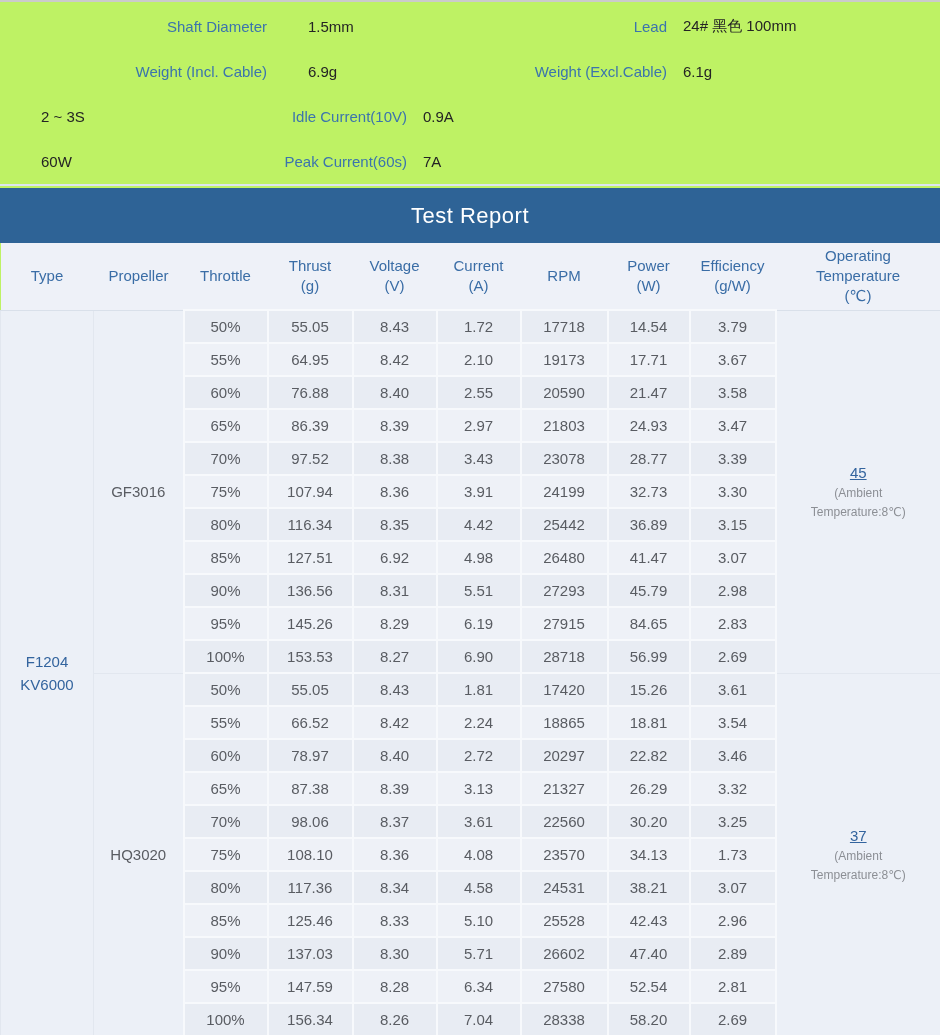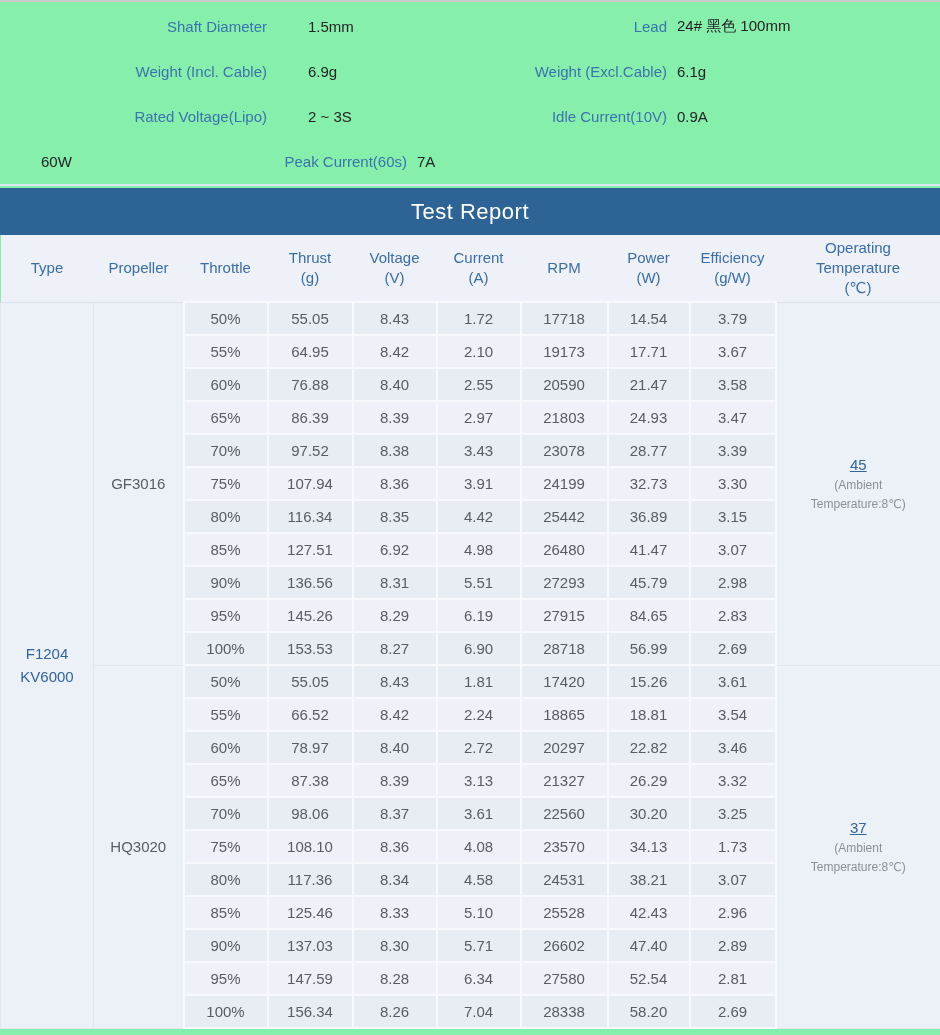--- a/index.html
+++ b/index.html
@@ -1,36 +1,36 @@
 <!DOCTYPE html>
 <html><head>
 <meta charset="utf-8">
 <style>
   * { margin:0; padding:0; box-sizing:border-box; }
   html,body { background:#ffffff; }
   body {
     width:940px; height:1035px; overflow:hidden;
     font-family:"Liberation Sans","DejaVu Sans",sans-serif;
   }
-  .page { width:940px; height:1035px; border-top:2px solid #cbcbcb; background:#86efac; }
+  .page { width:940px; height:1035px; border-top:2px solid #cbcbcb; background:#bef264; }
 
   
   .specs { height:184px; border-bottom:2px solid #dce5f0; padding-top:2px; }
   .spec-row {
     display:grid; grid-template-columns:267px 140px 260px 1fr;
     height:45px; align-items:center; font-size:15px;
   }
   .spec-label { text-align:right; color:#3b74ad; }
   .spec-value { text-align:left; color:#242424; }
   .spec-value.v1 { padding-left:41px; }
-  .spec-value.v2 { padding-left:10px; }
+  .spec-value.v2 { padding-left:16px; }
 
   
   .report-bar {
-    height:47px; margin-top:2px; background:#2e6396; color:#ffffff;
+    height:55px; margin-top:2px; background:#2e6396; color:#ffffff;
     display:flex; align-items:center; justify-content:center;
     font-size:22px; letter-spacing:0.5px;
   }
 
   
   table { width:940px; border-collapse:collapse; table-layout:fixed; }
   thead th {
     height:67px; background:#eef1f8; color:#3a6da6;
     font-weight:400; font-size:15px; line-height:20px;
     border-bottom:1px solid #d9e0ea; padding:0; text-align:center;
@@ -61,21 +61,20 @@
       <span class="spec-label">Lead</span>
       <span class="spec-value v2">24# 黑色 100mm</span>
     </div>
     <div class="spec-row">
       <span class="spec-label">Weight (Incl. Cable)</span>
       <span class="spec-value v1">6.9g</span>
       <span class="spec-label">Weight (Excl.Cable)</span>
       <span class="spec-value v2">6.1g</span>
     </div>
     <div class="spec-row">
-      <span class="spec-label">Rated Voltage(Lipo)</span>
       <span class="spec-value v1">2 ~ 3S</span>
       <span class="spec-label">Idle Current(10V)</span>
       <span class="spec-value v2">0.9A</span>
     </div>
     <div class="spec-row">
       <span class="spec-value v1">60W</span>
       <span class="spec-label">Peak Current(60s)</span>
       <span class="spec-value v2">7A</span>
     </div>
   </section>

